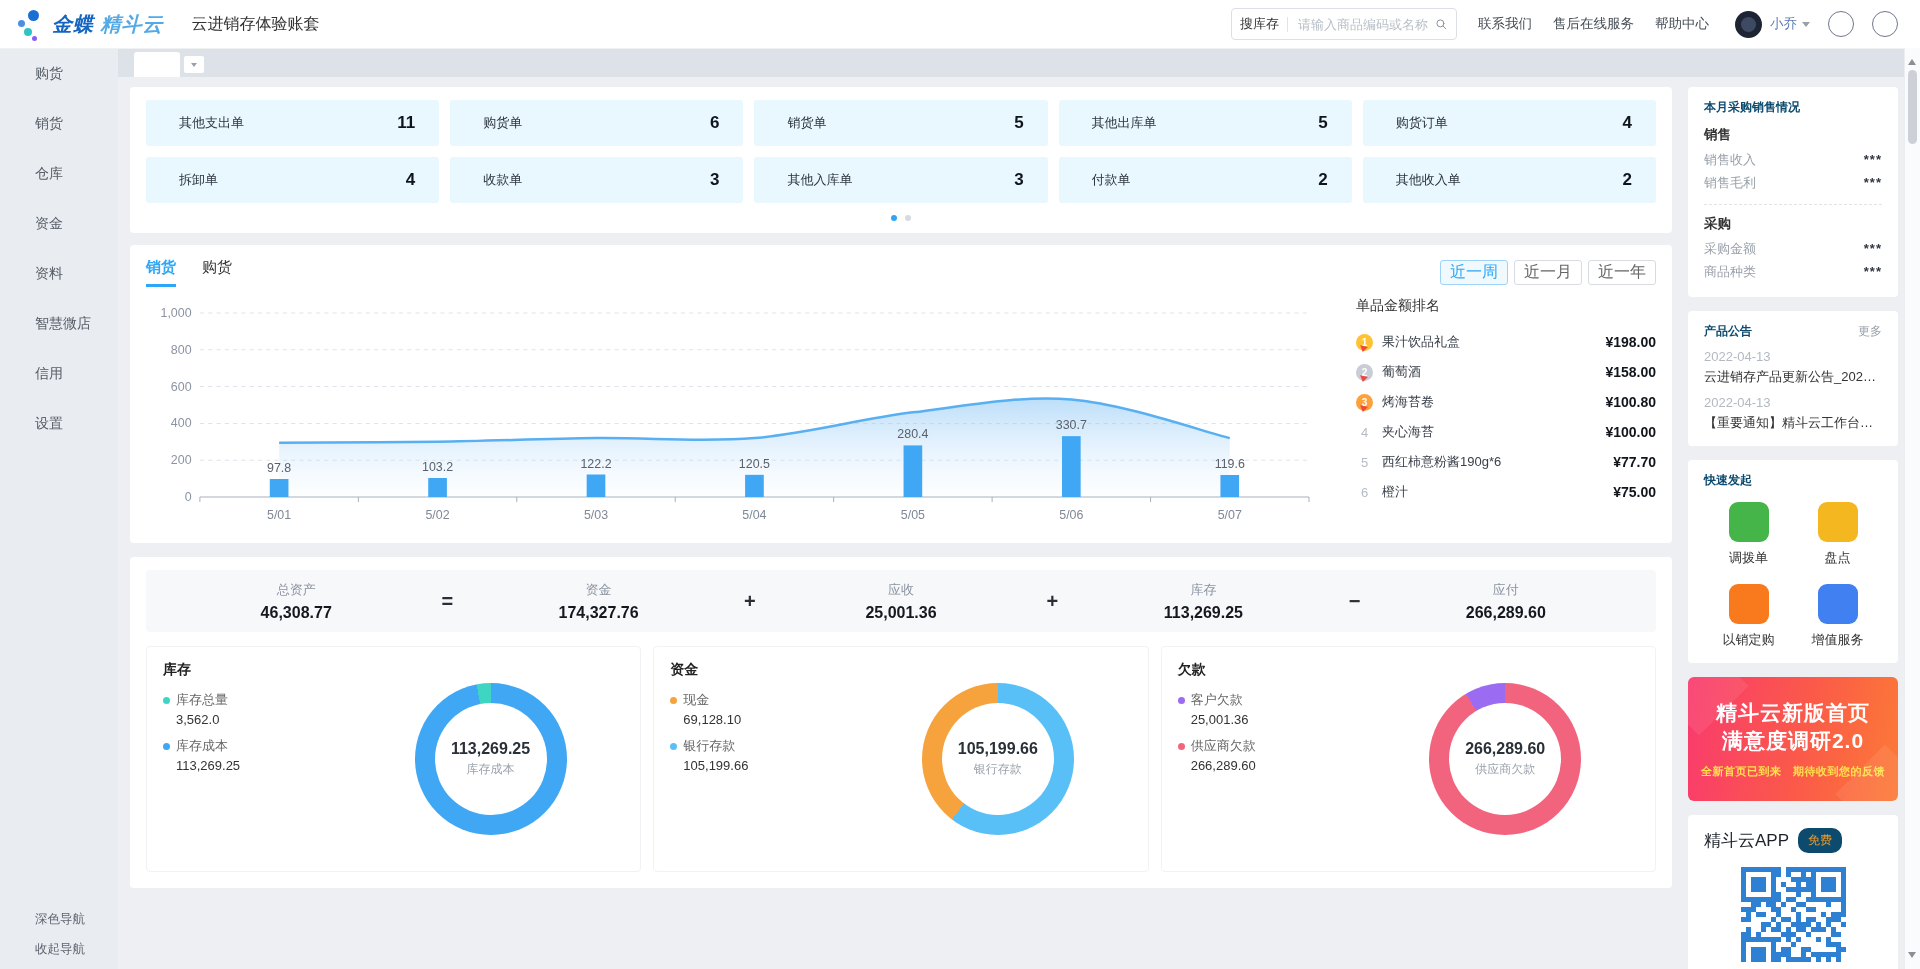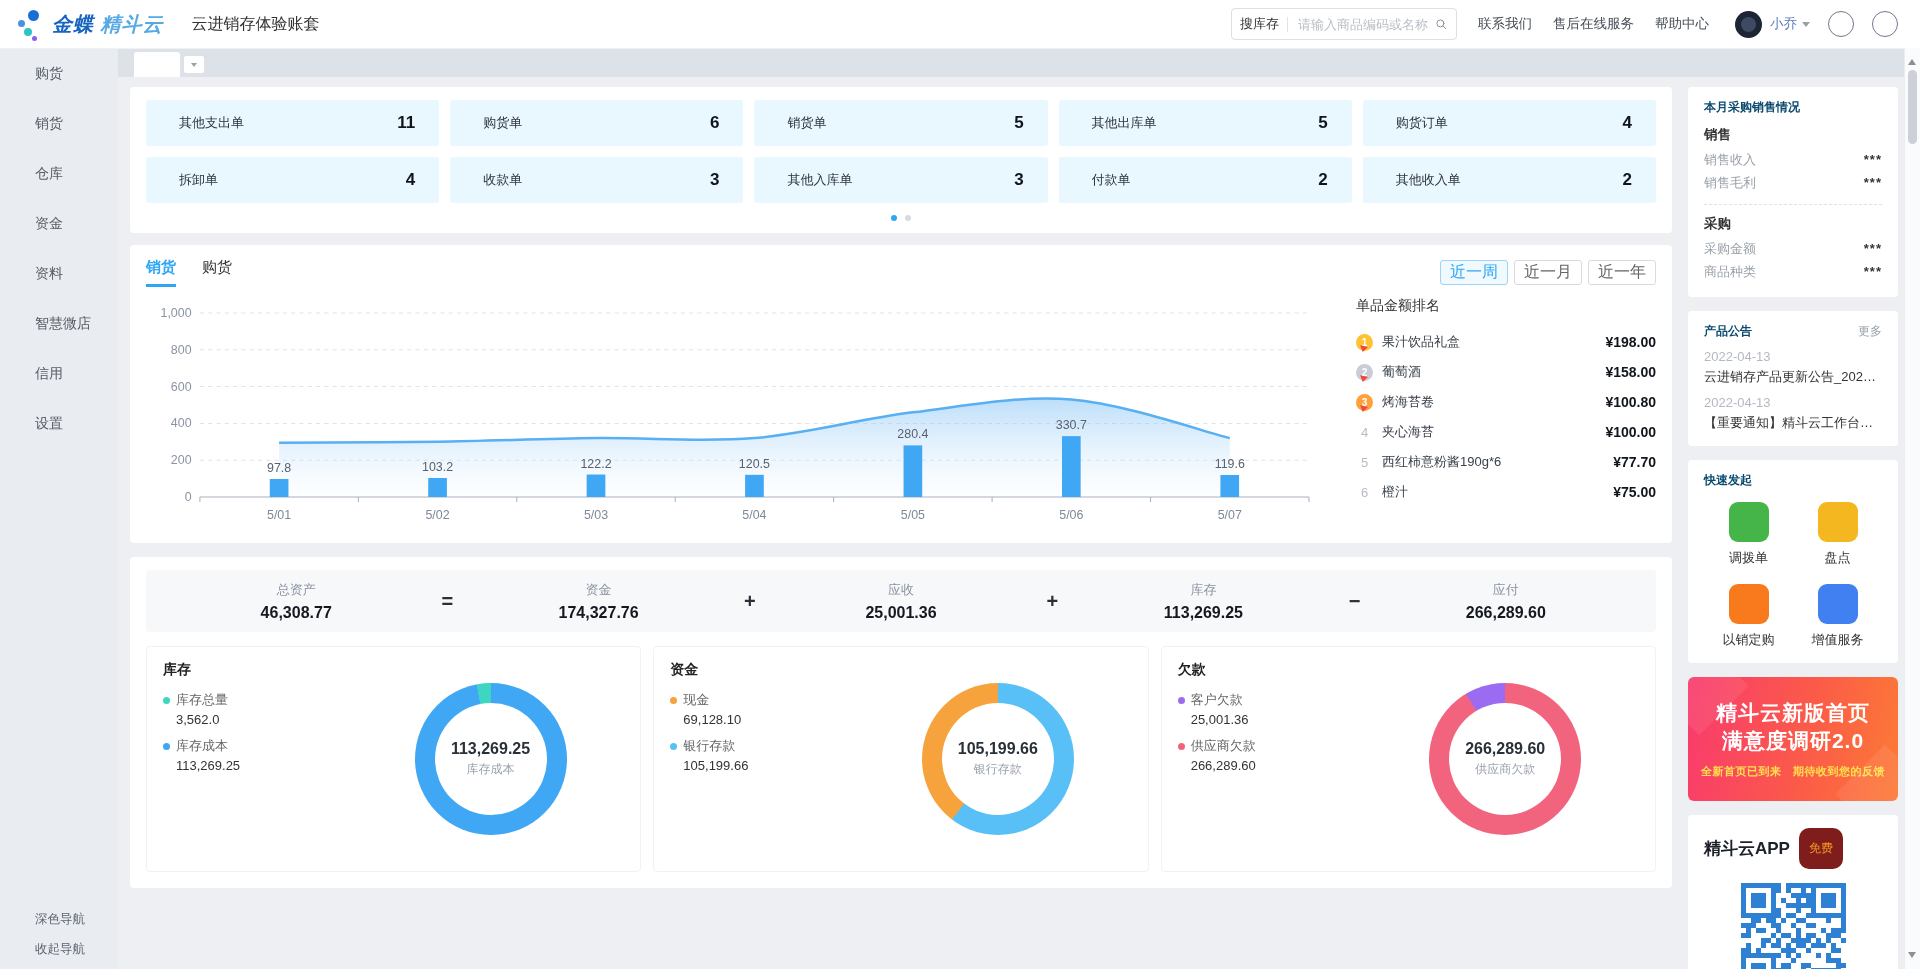--- a/index.html
+++ b/index.html
@@ -137,22 +137,22 @@
   .qa-box{width:40px;height:40px;border-radius:9px;margin:0 auto;display:flex;align-items:center;justify-content:center}
   .qa-box svg{width:23px;height:23px;stroke:#fff}
   .qa-lab{font-size:13px;color:#333;margin-top:7px}
   .banner{height:124px;border-radius:6px;margin-bottom:14px;background:linear-gradient(100deg,#f93a6e 0%,#fb5a49 55%,#fc7a36 100%);display:flex;flex-direction:column;align-items:center;justify-content:center;position:relative;overflow:hidden;cursor:pointer}
   .banner::before,.banner::after{content:"";position:absolute;width:70px;height:70px;background:rgba(255,255,255,.08);transform:rotate(45deg)}
   .banner::before{left:-24px;top:-26px}.banner::after{right:-22px;bottom:-28px}
   .bn-line{font-size:21px;font-weight:900;color:#fff;line-height:1.35;position:relative;letter-spacing:1px}
   .bn-sub{font-size:11px;font-weight:700;color:#ffe14d;margin-top:9px;position:relative;letter-spacing:.5px}
   .app-panel{padding:13px 16px}
   .app-title-row{display:flex;align-items:center}
-  .app-title{font-size:17px;font-weight:700;color:#1c2129}
-  .free-badge{background:#7f1d1d;color:#f59a23;font-size:12px;padding:12px 10px;border-radius:10px;margin-left:9px}
+  .app-title{font-size:17px;font-weight:400;color:#1c2129}
+  .free-badge{background:#0c4a6e;color:#f59a23;font-size:12px;padding:4px 10px;border-radius:10px;margin-left:9px}
   #qr{display:grid;grid-template-rows:repeat(21,5px);grid-template-columns:repeat(21,5px);margin:14px auto 0;width:105px}
   #qr i{display:block}
   #qr i.f{background:#2e80d2}
 
   
   .rail{position:absolute;top:48px;right:0;bottom:0;width:15px;background:#fafbfc;border-left:1px solid #ebedf0;z-index:6}
   .rail-up,.rail-dn{position:absolute;left:3px;width:0;height:0;border:4.5px solid transparent;cursor:pointer}
   .rail-up{top:7px;border-bottom:6px solid #8a8f98}
   .rail-dn{bottom:7px;border-top:6px solid #8a8f98}
   .rail-thumb{position:absolute;left:2.5px;top:22px;width:9px;height:74px;border-radius:5px;background:#cdd1d7;cursor:pointer}

